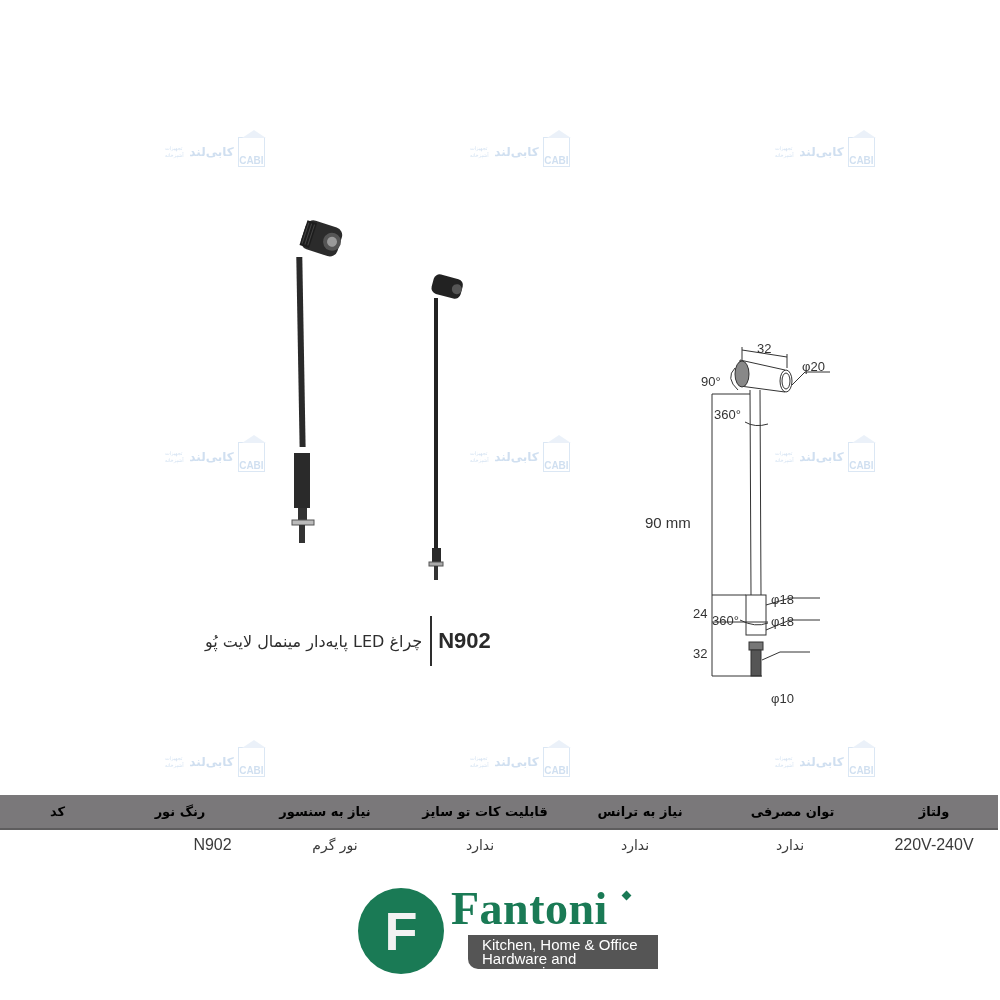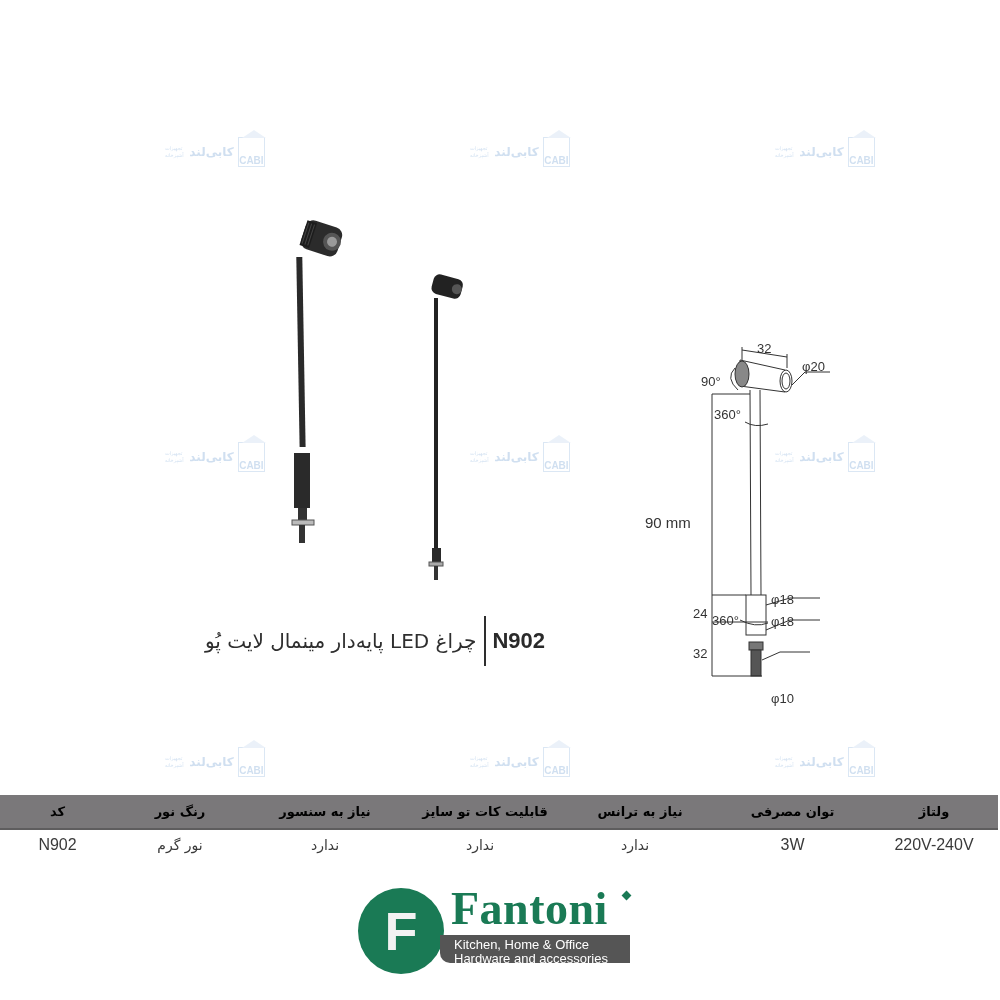--- a/index.html
+++ b/index.html
@@ -28,21 +28,21 @@
       content: ""; position: absolute; top: -8px; left: 3px;
       border-left: 12px solid transparent; border-right: 12px solid transparent;
       border-bottom: 8px solid #c7d9ee;
     }
 
     
     .title-wrap {
       position: absolute; left: 205px; top: 612px; height: 58px;
       display: flex; align-items: center; direction: ltr;
     }
-    .title-fa { font-size: 20px; color: #2e2e2e; padding-right: 8px; font-family: "DejaVu Sans", sans-serif; direction: rtl; }
+    .title-fa { font-size: 16px; color: #2e2e2e; padding-right: 8px; font-family: "DejaVu Sans", sans-serif; direction: rtl; }
     .title-sep { width: 2px; height: 50px; background: #2e2e2e; }
     .title-code { font-size: 22px; font-weight: bold; color: #2a2a2a; padding-left: 6px; font-family: "Liberation Sans", sans-serif; }
 
     
     .dim { position: absolute; font-family: "Liberation Sans", sans-serif; font-size: 13px; color: #333; }
 
     
     .spec-header {
       position: absolute; left: 0; top: 795px; width: 998px; height: 33px;
       background: #7a787a; display: flex; flex-direction: row-reverse;
@@ -64,23 +64,23 @@
     }
     .logo-f { color: #f2f2f2; font-family: "Liberation Sans", sans-serif; font-weight: bold; font-size: 54px; line-height: 1; }
     .logo-word {
       position: absolute; left: 451px; top: 886px; font-family: Liberation Serif, serif;
       font-weight: bold; font-size: 46px; color: #1a7a55; letter-spacing: 0.5px; line-height: 1;
     }
     .logo-diamond {
       position: absolute; left: 623px; top: 892px; width: 7px; height: 7px; background: #1a7a55; transform: rotate(45deg);
     }
     .logo-tag {
-      position: absolute; left: 440px; top: 935px; width: 190px; height: 28px; background: #555555;
+      position: absolute; left: 468px; top: 935px; width: 190px; height: 34px; background: #555555;
       border-bottom-left-radius: 10px; color: #ffffff; font-family: "Liberation Sans", sans-serif;
-      font-size: 13px; line-height: 14px; padding: 3px 0 0 14px; box-sizing: border-box;
+      font-size: 15px; line-height: 14px; padding: 3px 0 0 14px; box-sizing: border-box;
     }
   </style>
 </head>
 <body>
 
 <div id="watermarks">
     <div class="watermark" style="left: 165px; top: 135px;">
       <div class="wm-text">
         <span class="wm-small">تجهیزات آشپزخانه</span>
         <span class="wm-big">کابی‌لند</span>
@@ -238,21 +238,20 @@
   <div class="cell" style="width:128px;">ولتاژ</div>
   <div class="cell" style="width:155px;">توان مصرفی</div>
   <div class="cell" style="width:150px;">نیاز به ترانس</div>
   <div class="cell" style="width:160px;">قابلیت کات تو سایز</div>
   <div class="cell" style="width:160px;">نیاز به سنسور</div>
   <div class="cell" style="width:130px;">رنگ نور</div>
   <div class="cell" style="width:115px;">کد</div>
 </div>
 <div class="spec-row">
   <div class="cell ltr" style="width:128px;">220V-240V</div>
-  <div class="cell ltr" style="width:155px;">3W</div>
   <div class="cell" style="width:160px;">ندارد</div>
   <div class="cell" style="width:150px;">ندارد</div>
   <div class="cell" style="width:160px;">ندارد</div>
   <div class="cell" style="width:130px;">نور گرم</div>
   <div class="cell ltr" style="width:115px;">N902</div>
 </div>
 
 <div class="logo-circle">
   <span class="logo-f">F</span>
 </div>

